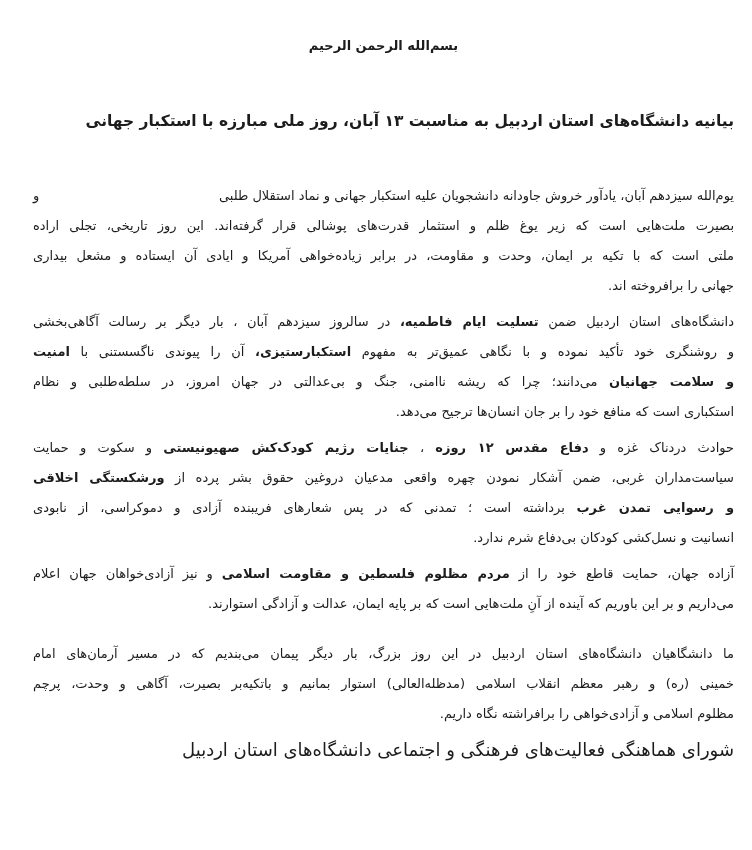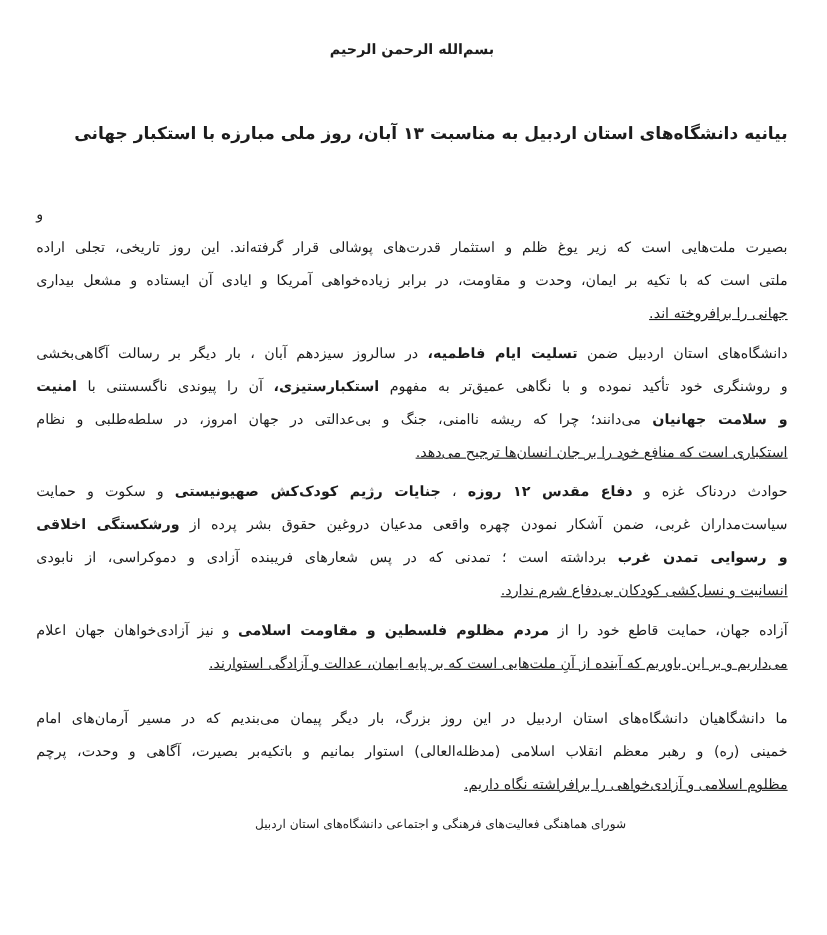--- a/index.html
+++ b/index.html
@@ -1,21 +1,21 @@
 <!DOCTYPE html>
 <html lang="fa"><head>
 <meta charset="utf-8">
 <style>
   html, body { margin: 0; padding: 0; background: #ffffff; }
   .page {
     position: relative;
     width: 752px;
     height: 850px;
     box-sizing: border-box;
-    padding: 36px 36px 0 33px;
+    padding: 36px 18px 0 33px;
     background: #ffffff;
     direction: rtl;
     font-family: "DejaVu Sans", sans-serif;
     color: #1c1c1c;
     overflow: hidden;
   }
   .basmala {
     text-align: center;
     font-weight: bold;
     font-size: 13px;
@@ -32,47 +32,48 @@
   .para:nth-child(5) { margin-top: 20px; }
   .line {
     font-size: 13px;
     line-height: 30px;
   }
   .line.just {
     text-align: justify;
     text-align-last: justify;
     -moz-text-align-last: justify;
   }
-  .line.last { text-align: right; text-decoration: underline; }
+  .line.last { text-align: right; }
   .line.flexline {
     display: flex;
     align-items: baseline;
   }
   .gapseg { flex: 1 1 auto; min-width: 40px; }
   .seg.bold { font-weight: bold; }
   .signature {
     margin-top: 0px;
-    font-size: 11px;
+    font-size: 18px;
     line-height: 30px;
     direction: rtl;
-    text-align: center;
+    text-align: right;
     padding-left: 52px;
   }
 </style>
 </head>
 <body>
 
 <div class="page">
   <div class="basmala">بسم‌الله الرحمن الرحیم</div>
 
   <div class="title">بیانیه دانشگاه‌های استان اردبیل به مناسبت ۱۳ آبان، روز ملی مبارزه با استکبار جهانی</div>
 
   <div class="body-text" id="paragraphs">
       <div class="para">
         <div class="line flexline">
+          <span class="seg">یوم‌الله سیزدهم آبان، یادآور خروش جاودانه دانشجویان علیه استکبار جهانی و نماد استقلال طلبی</span>
           <span class="gapseg"></span>
           <span class="seg">و</span>
         </div>
         <div class="line just"><span class="seg">بصیرت ملت‌هایی است که زیر یوغ ظلم و استثمار قدرت‌های پوشالی قرار گرفته‌اند. این روز تاریخی، تجلی اراده</span></div>
         <div class="line just"><span class="seg">ملتی است که با تکیه بر ایمان، وحدت و مقاومت، در برابر زیاده‌خواهی آمریکا و ایادی آن ایستاده و مشعل بیداری</span></div>
         <div class="line last"><span class="seg">جهانی را برافروخته اند.</span></div>
       </div>
       <div class="para">
         <div class="line just"><span class="seg">دانشگاه‌های استان اردبیل ضمن </span><span class="seg bold">تسلیت ایام فاطمیه،</span><span class="seg"> در سالروز سیزدهم آبان ، بار دیگر بر رسالت آگاهی‌بخشی</span></div>
         <div class="line just"><span class="seg">و روشنگری خود تأکید نموده و با نگاهی عمیق‌تر به مفهوم </span><span class="seg bold">استکبارستیزی،</span><span class="seg"> آن را پیوندی ناگسستنی با </span><span class="seg bold">امنیت</span></div>

